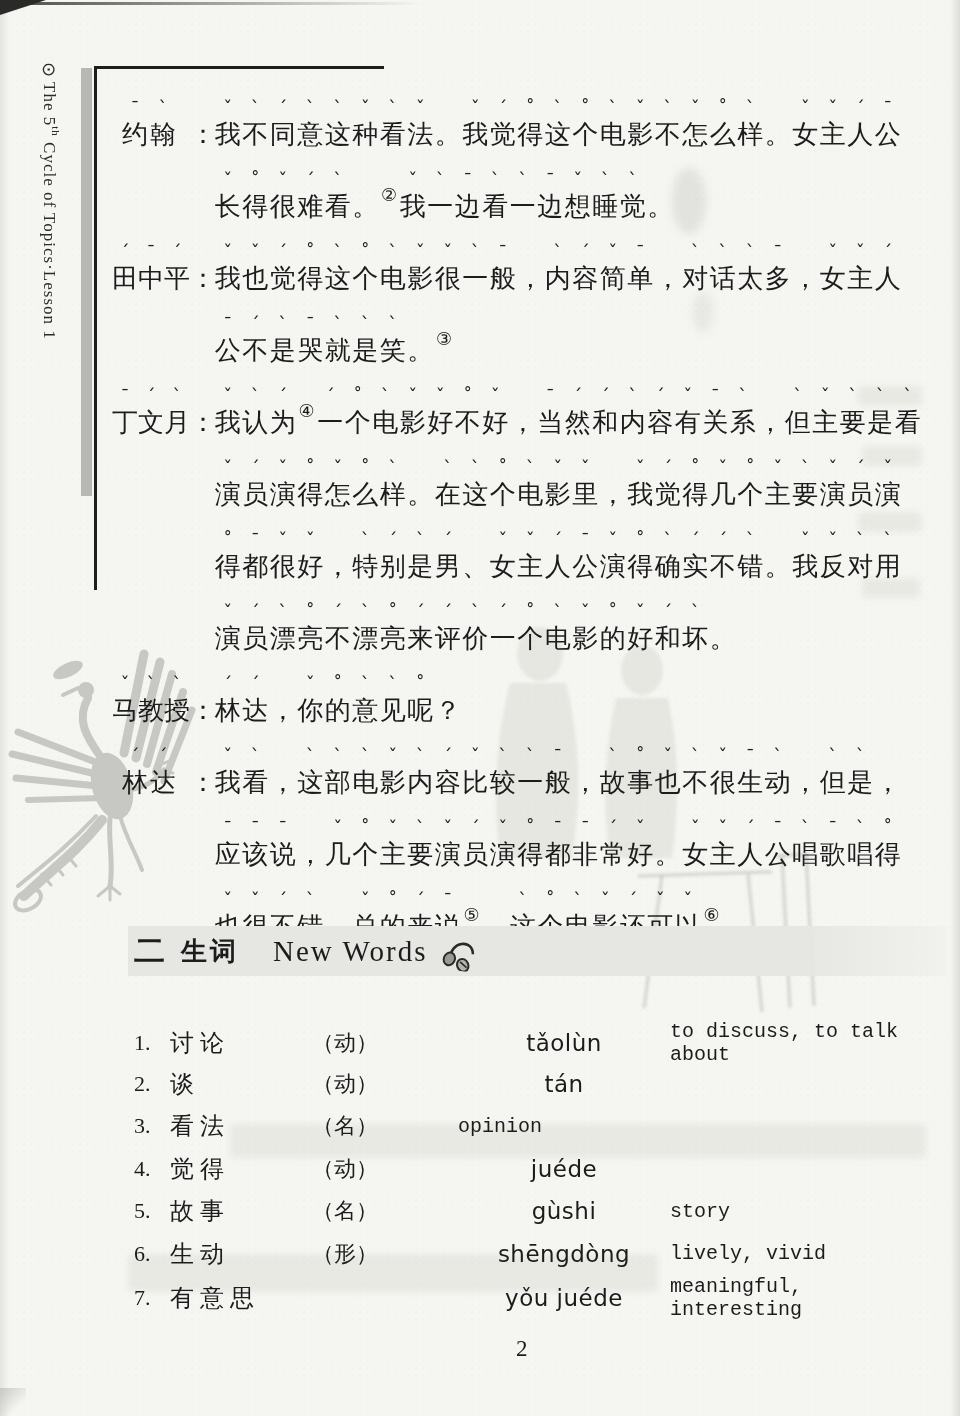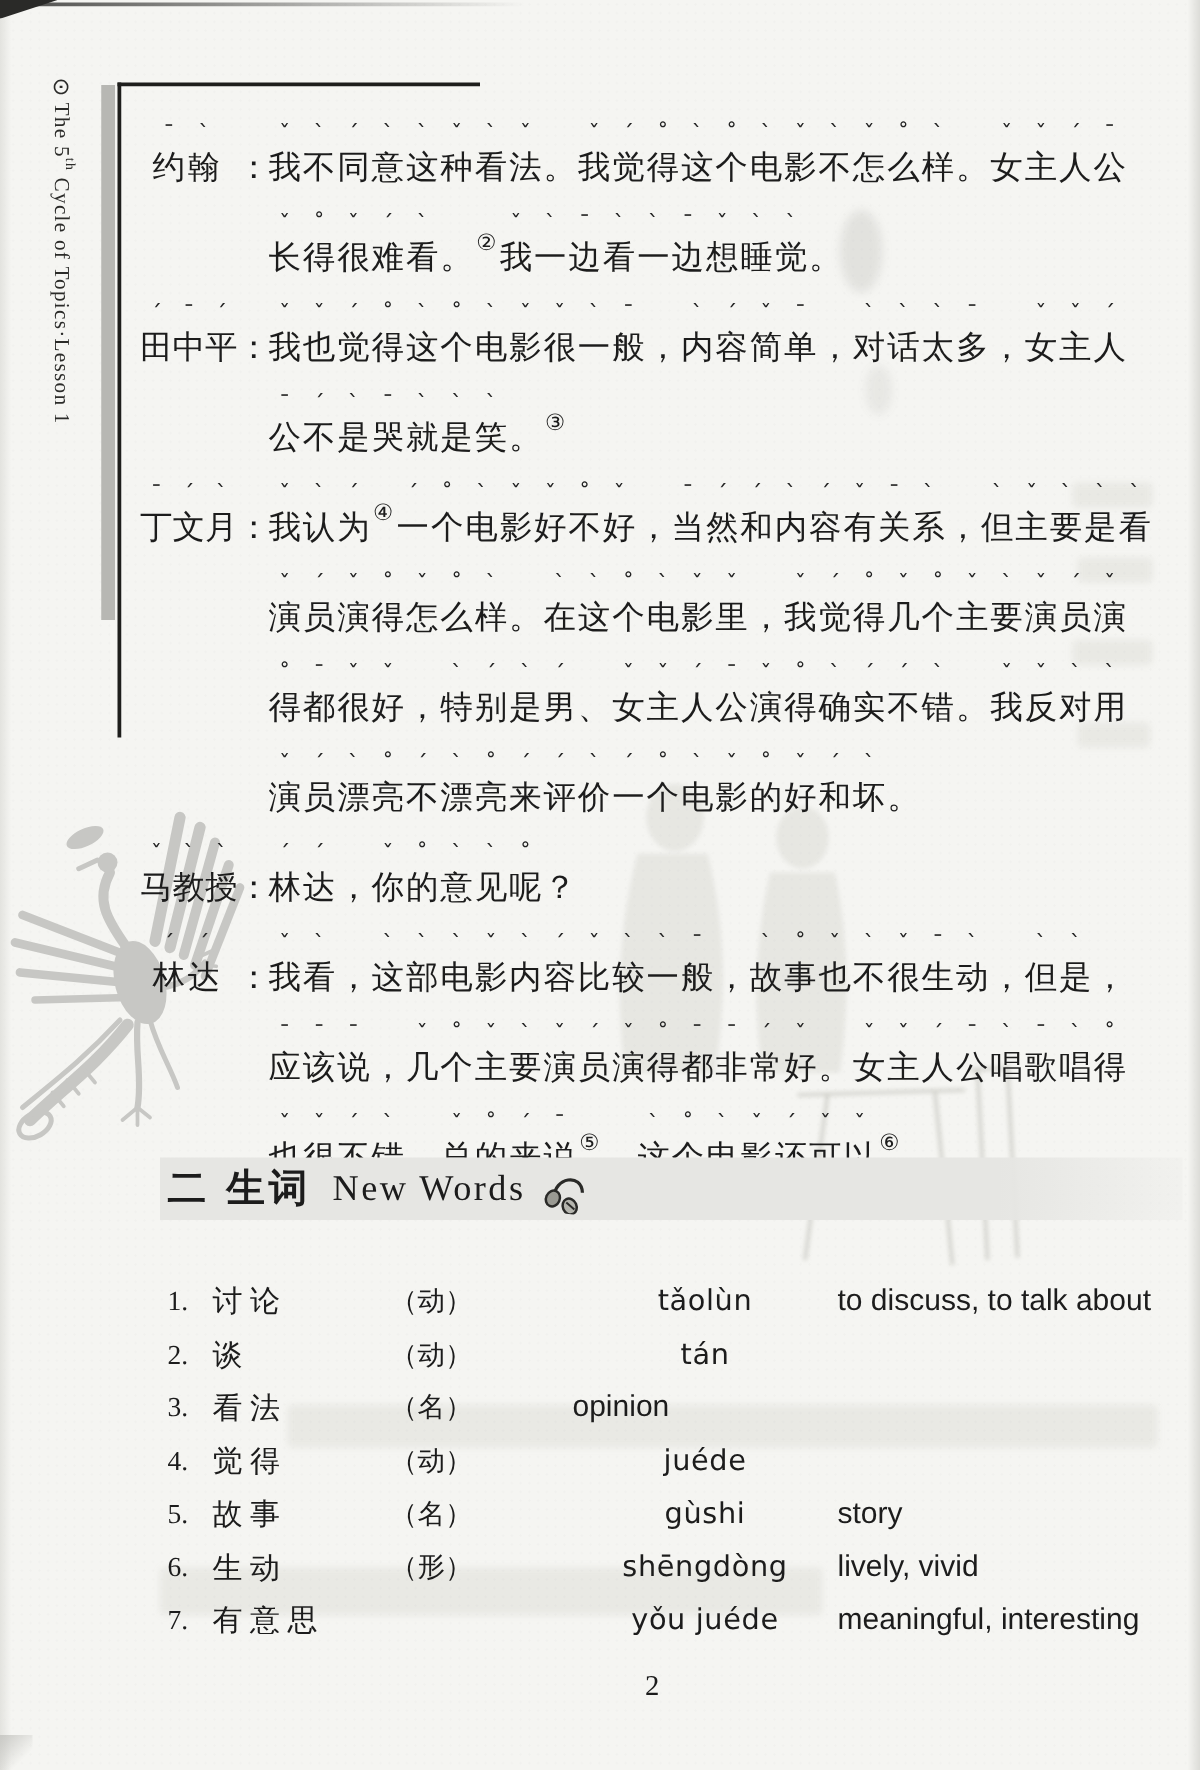--- a/index.html
+++ b/index.html
@@ -50,31 +50,31 @@
   .cell.sup{width:20px;}
   .cell.sup .ch{font-size:18px;line-height:20px;transform:translateY(-4px);}
 
   
   .nw-header{
     position:absolute;left:128px;top:926px;width:818px;height:50px;
     background:linear-gradient(to right,#e6e6e3 82%,rgba(230,230,227,0.25));
     display:flex;align-items:center;gap:14px;padding-left:6px;box-sizing:border-box;
   }
   .nw-marker{font-size:31px;font-weight:bold;letter-spacing:2px;}
-  .nw-title{font-size:31px;font-weight:bold;letter-spacing:3px;}
-  .nw-subtitle{font-family:"Liberation Serif",serif;font-size:29px;letter-spacing:2px;margin-left:3px;}
+  .nw-title{font-size:26px;font-weight:bold;letter-spacing:3px;}
+  .nw-subtitle{font-family:"Liberation Serif",serif;font-size:29px;letter-spacing:2px;margin-left:20px;}
   .headphones{transform:rotate(6deg);margin-top:4px;}
 
   .nw-list{position:absolute;left:134px;top:1020px;width:800px;}
   .nw-row{display:grid;grid-template-columns:36px 142px 146px 212px 1fr;height:42.5px;align-items:center;}
   .nw-num{font-family:"Liberation Serif",serif;font-size:22px;}
   .nw-word{font-size:24px;letter-spacing:6px;}
   .nw-pos{font-size:22px;}
   .nw-pinyin{font-size:23px;letter-spacing:0.5px;text-align:center;}
-  .nw-meaning{font-family:Liberation Sans, sans-serif;font-size:24px;}
+  .nw-meaning{font-family:Liberation Mono, monospace;font-size:20px;}
 
   .page-number{position:absolute;left:516px;top:1336px;font-family:"Liberation Serif",serif;font-size:23px;}
 
   
   .phoenix{position:absolute;left:6px;top:648px;}
   .ghost-scene{position:absolute;left:390px;top:588px;filter:blur(1.5px);}
   .ghost{position:absolute;background:rgba(145,145,133,0.12);filter:blur(3px);border-radius:4px;}
   .smudge{position:absolute;background:rgba(110,110,104,0.14);filter:blur(4px);border-radius:50%;}
 </style>
 </head>

